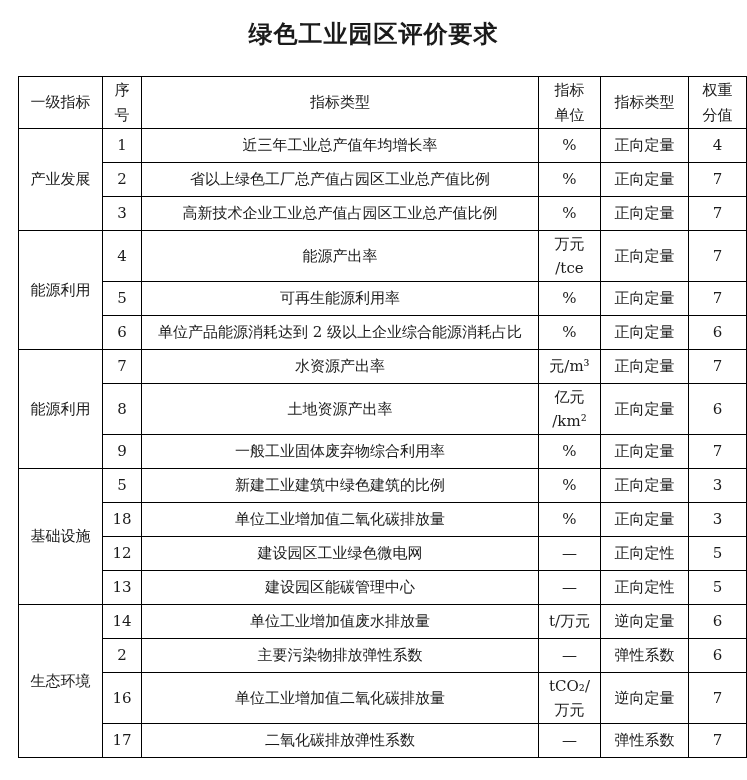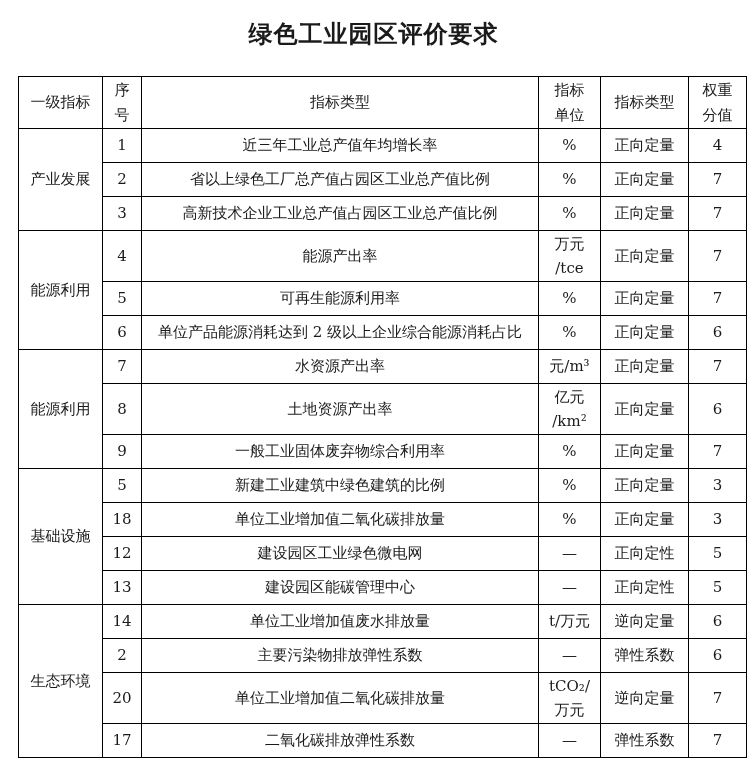--- a/index.html
+++ b/index.html
@@ -182,21 +182,21 @@
           <td class="c-weight">6</td>
         </tr>
         <tr>
           <td class="c-no">2</td>
           <td class="c-ind">主要污染物排放弹性系数</td>
           <td class="c-unit">—</td>
           <td class="c-type">弹性系数</td>
           <td class="c-weight">6</td>
         </tr>
         <tr class="tall">
-          <td class="c-no">20</td>
+          <td class="c-no">16</td>
           <td class="c-ind">单位工业增加值二氧化碳排放量</td>
           <td class="c-unit">tCO₂/
 万元</td>
           <td class="c-type">逆向定量</td>
           <td class="c-weight">7</td>
         </tr>
         <tr>
           <td class="c-no">17</td>
           <td class="c-ind">二氧化碳排放弹性系数</td>
           <td class="c-unit">—</td>

